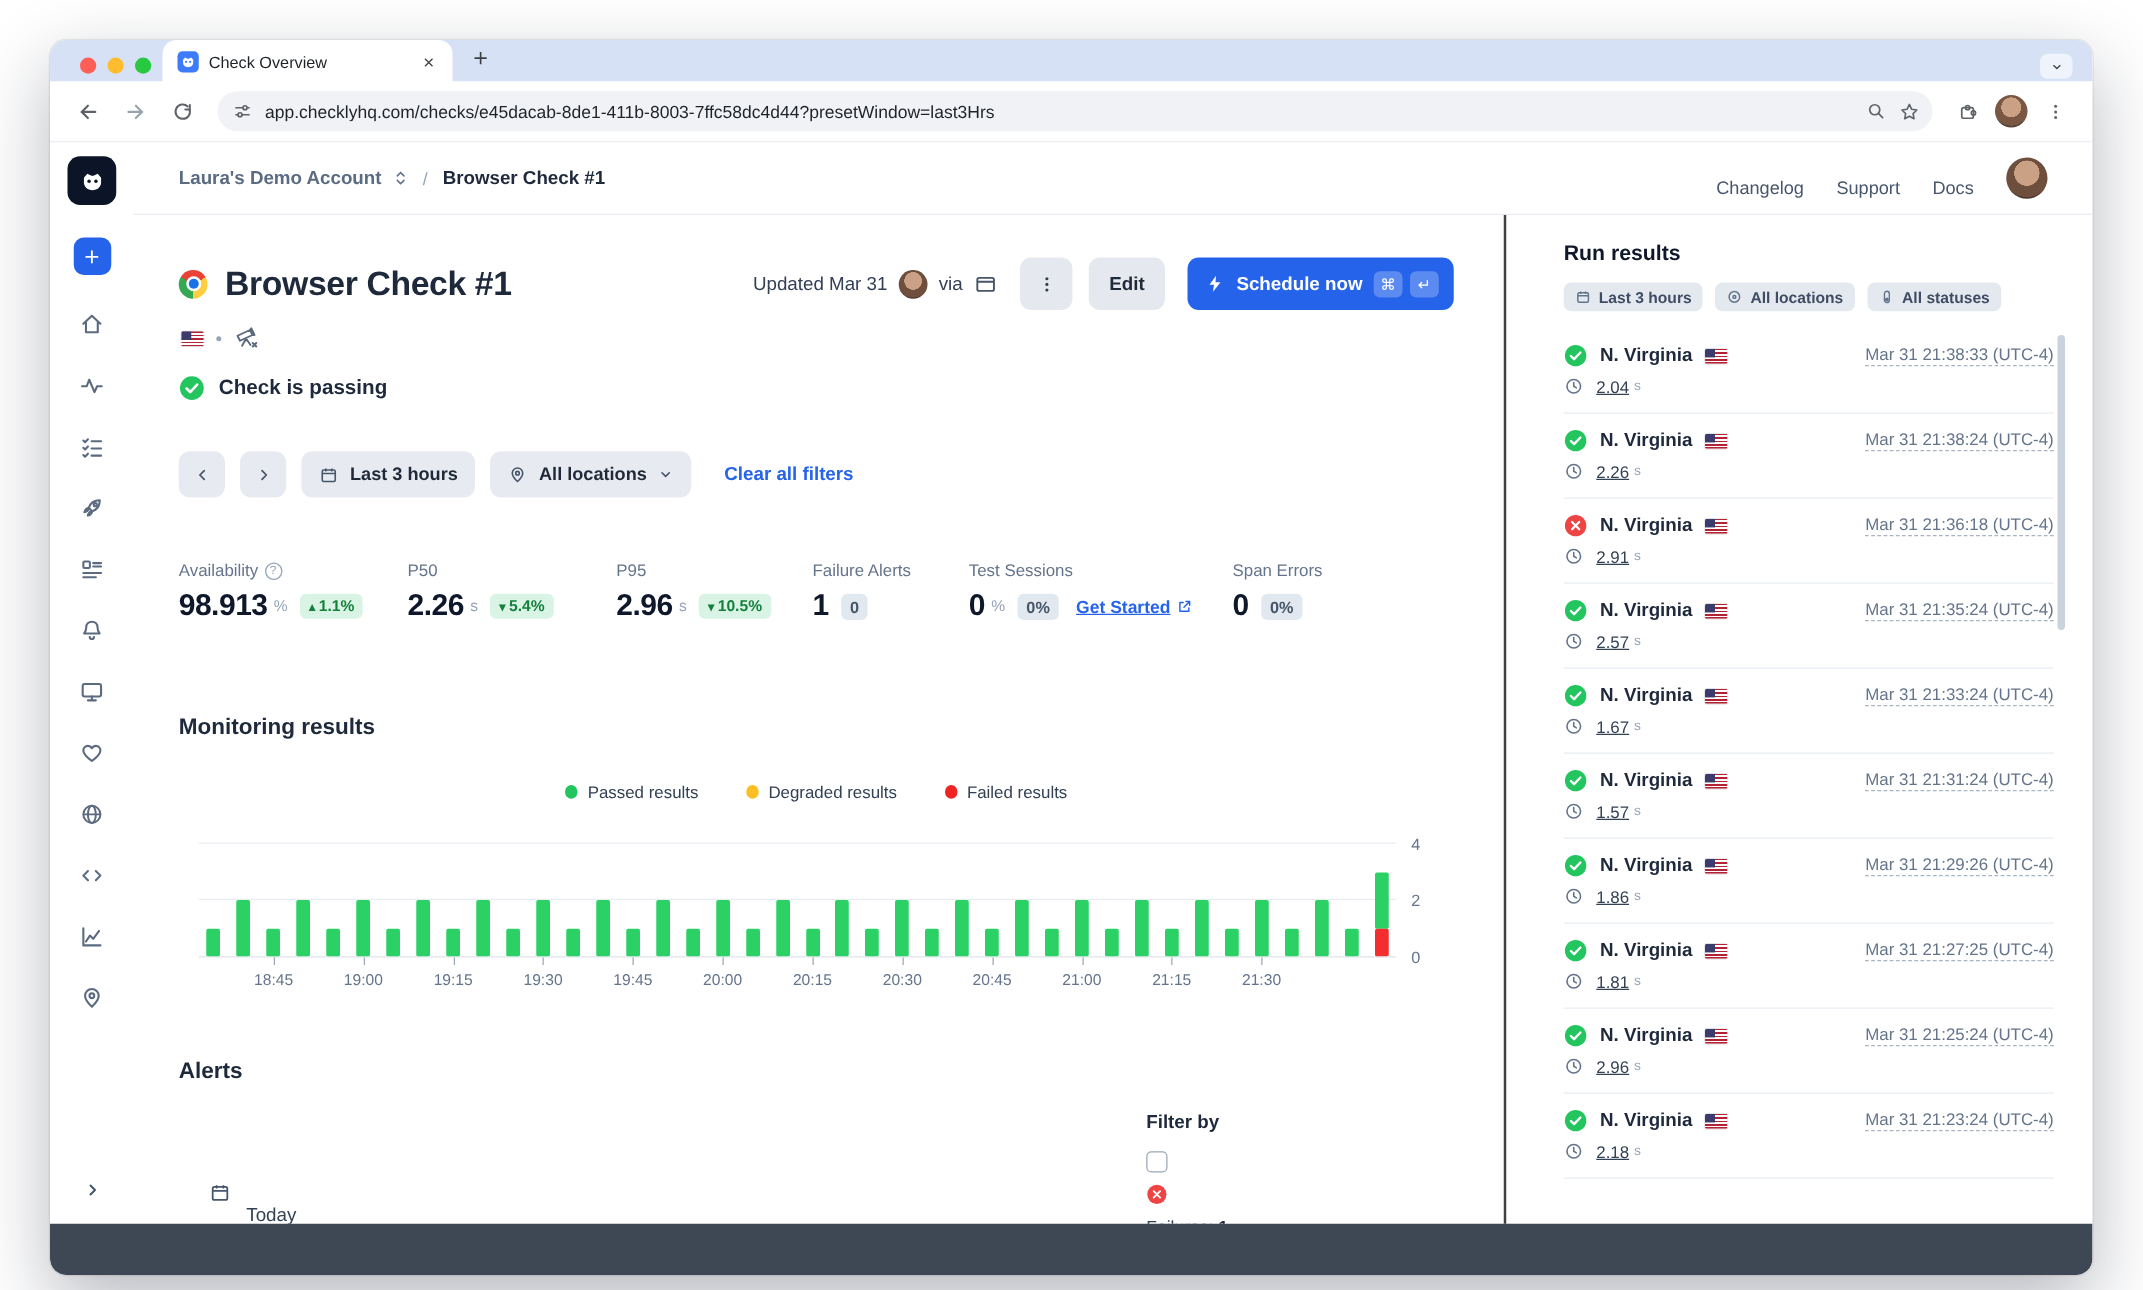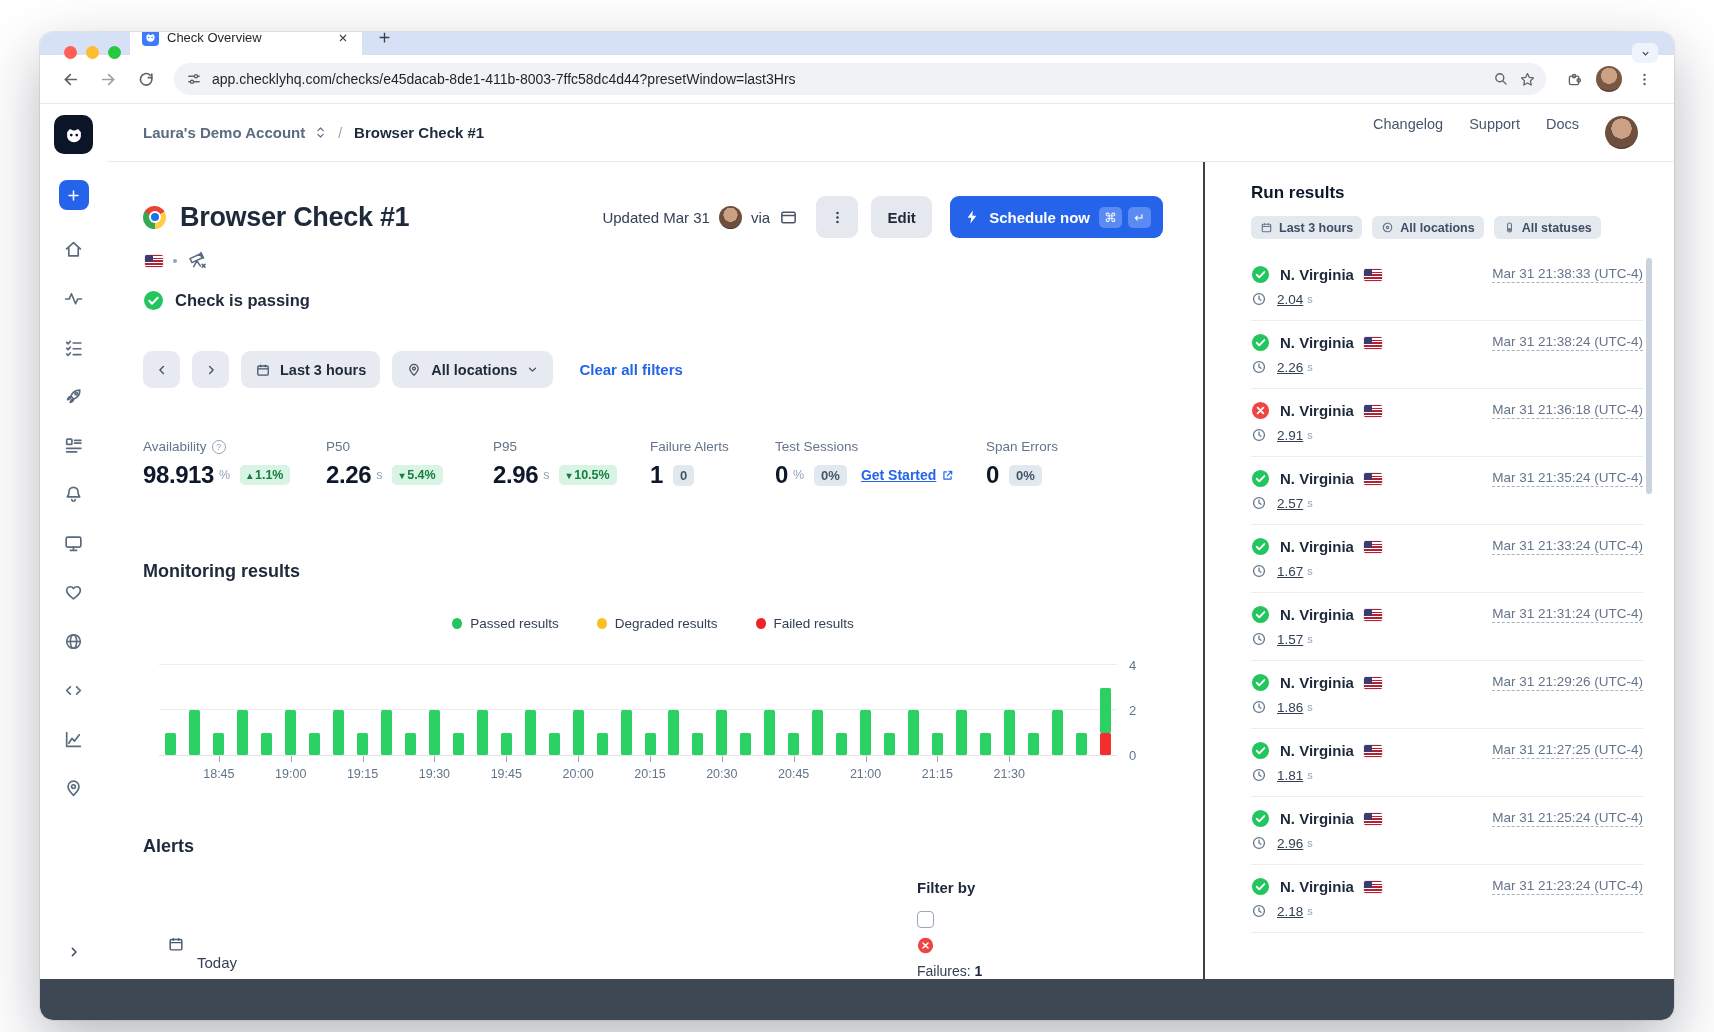--- a/index.html
+++ b/index.html
@@ -2,21 +2,21 @@
 <html><head>
 <meta charset="utf-8">
 <style>
   * { margin:0; padding:0; box-sizing:border-box; }
   html,body { width:1714px; height:1032px; background:#fff; font-family:"Liberation Sans", sans-serif; overflow:hidden; }
   .window { position:absolute; left:40px; top:32px; width:1634px; height:988px;
     border-radius:13px; background:#fff; box-shadow:0 22px 60px rgba(15,23,42,.30), 0 0 0 1px rgba(15,23,42,.08);
     display:flex; flex-direction:column; overflow:hidden; }
 
   
-  .tabstrip { height:23px; background:#d7e1f6; display:flex; align-items:flex-end; position:relative; flex:none; }
+  .tabstrip { height:33px; background:#d7e1f6; display:flex; align-items:flex-start; position:relative; flex:none; }
   .traffic { position:absolute; left:24px; top:14px; display:flex; gap:9px; }
   .traffic span { width:13px; height:13px; border-radius:50%; }
   .t-red{background:#ff5f57} .t-yellow{background:#febc2e} .t-green{background:#28c840}
   .tab { margin-left:90px; width:232px; height:35px; background:#fff; border-radius:11px 11px 0 0;
     display:flex; align-items:center; padding:0 10px 0 12px; gap:8px; }
   .tab-title { font-size:13px; color:#1f2328; flex:1; white-space:nowrap; overflow:hidden; }
   .tab-close { color:#444; font-size:13px; width:18px; height:18px; display:flex;align-items:center;justify-content:center; border-radius:4px; }
   .favicon { width:17px; height:17px; border-radius:4px; background:#3d7bfa; position:relative; flex:none; }
   .favicon svg { position:absolute; inset:2px; }
   .newtab { width:28px; height:28px; margin:0 0 4px 8px; display:flex; align-items:center; justify-content:center; color:#3c4043; }
@@ -37,21 +37,21 @@
   .plus-btn { width:30px; height:30px; border-radius:8px; background:#2563eb; color:#fff; display:flex; align-items:center; justify-content:center; margin-bottom:22px; }
   .side-ico { width:34px; height:34px; display:flex; align-items:center; justify-content:center; color:#5b6a7f; margin-bottom:15px; border-radius:8px; }
   .side-collapse { margin-top:auto; width:34px; height:34px; display:flex; align-items:center; justify-content:center; color:#47556b; }
 
   .main-col { flex:1; display:flex; flex-direction:column; min-width:0; }
   .app-header { height:58px; flex:none; border-bottom:1px solid #e8ecf1; display:flex; align-items:center; padding:0 36px; }
   .crumb-account { font-size:15px; font-weight:bold; color:#5b6b82; }
   .crumb-updown { color:#64748b; margin:0 10px 0 8px; display:flex; }
   .crumb-sep { color:#94a3b8; font-size:14px; margin-right:12px; }
   .crumb-current { font-size:15px; font-weight:bold; color:#1e293b; }
-  .hdr-right { margin-left:auto; display:flex; align-items:flex-start; gap:26px; }
+  .hdr-right { margin-left:auto; display:flex; align-items:flex-end; gap:26px; }
   .hdr-link { font-size:14.5px; color:#47566c; }
   .avatar-lg { width:33px; height:33px; border-radius:50%; background:radial-gradient(circle at 50% 38%, #caa184 0 38%, #6e4e3c 39% 72%, #4e3a30 73%); }
 
   .content-row { flex:1; display:flex; min-height:0; }
   .main-content { width:1096px; flex:none; padding:34px 40px 0 36px; position:relative; overflow:hidden; }
   .run-panel { flex:1; border-left:2px solid #404040; padding:21px 0 0 46px; position:relative; overflow:hidden; }
 
   
   .title-row { display:flex; align-items:center; }
   .chrome-icon { width:23px; height:23px; border-radius:50%; background:conic-gradient(from -60deg,#ea4335 0 120deg,#ffcd40 120deg 240deg,#34a853 240deg 360deg); position:relative; margin-right:14px; flex:none; }

